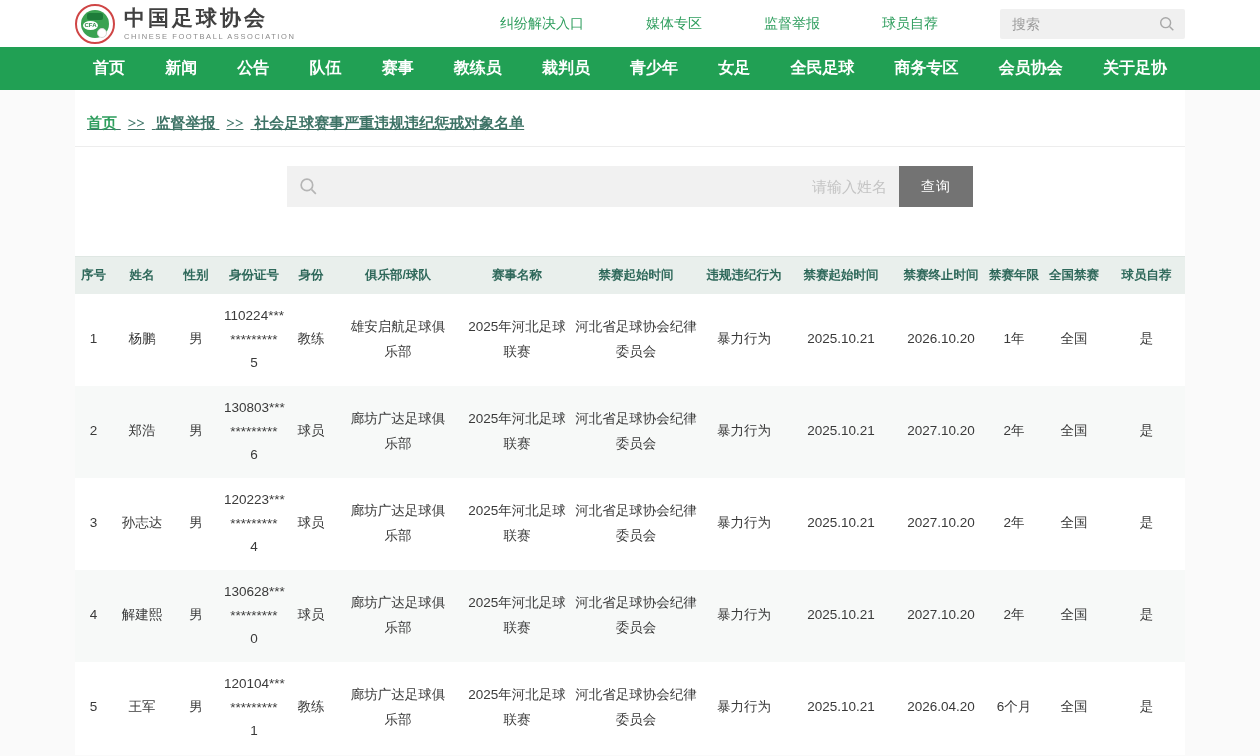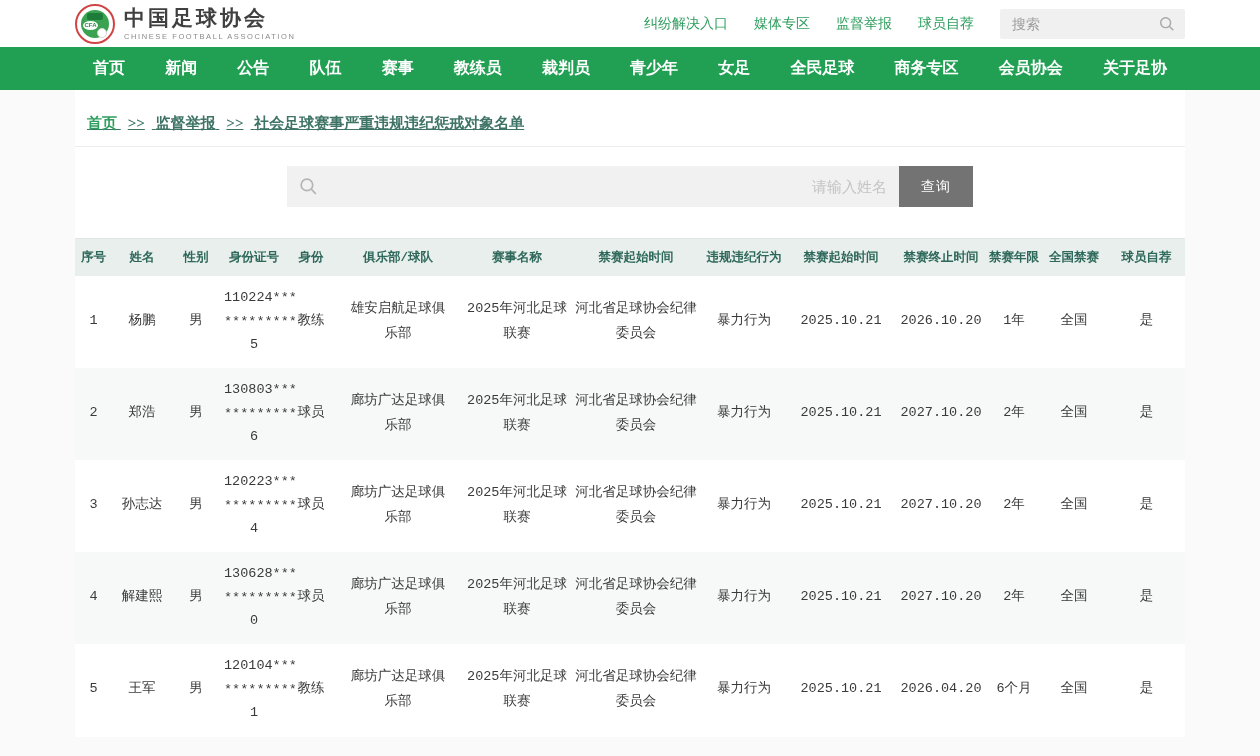--- a/index.html
+++ b/index.html
@@ -21,21 +21,21 @@
                   border-radius:50%; background:#3aa251; }
   .badge .field { position:absolute; left:10px; top:7px; width:16px; height:7px;
                   background:#1d7c3a; border-radius:2px; }
   .badge .cfa { position:absolute; left:6px; top:15px; width:15px; height:9px; background:#fff;
                 border-radius:50%; font-size:6px; line-height:9px; text-align:center;
                 color:#2c8a46; font-weight:bold; }
   .badge .ball { position:absolute; right:6px; bottom:4px; width:10px; height:10px;
                  border-radius:50%; background:#fff; border:1px solid #d8d8d8; }
   .brand-text .cn { font-size:21px; font-weight:bold; color:#404040; letter-spacing:3px; line-height:1.1; }
   .brand-text .en { font-size:7.5px; color:#8a8a8a; letter-spacing:1.6px; margin-top:2px; }
-  .top-right { display:flex; align-items:center; }
+  .top-right { display:flex; align-items:center;gap:36px; }
   .top-link { font-size:14px; color:#2f9e5e; margin-right:26px; cursor:pointer; white-space:nowrap; }
   .top-search { position:relative; width:185px; height:30px; }
   .top-search input { width:100%; height:100%; border:0; background:#f0f0f0; border-radius:2px;
                       padding:0 44px 0 12px; font-size:14px; color:#555; outline:none;
                       font-family:inherit; }
   .top-search input::placeholder { color:#9d9d9d; }
   .top-search .mag { position:absolute; right:9px; top:6px; width:18px; height:18px; cursor:pointer; }
 
   
   .mainnav { background:#21a054; width:100%; height:43px; }
@@ -56,22 +56,22 @@
   .name-search { position:relative; flex:1 1 auto; height:41px; }
   .name-search input { width:100%; height:100%; border:0; background:#f1f1f1;
                        padding:0 12px 0 40px; font-size:15px; color:#555; outline:none;
                        font-family:inherit;text-align:right; }
   .name-search input::placeholder { color:#c4c4c4; }
   .name-search .mag { position:absolute; left:11px; top:10px; width:21px; height:21px; }
   .query-btn { width:74px; height:41px; border:0; background:#737373; color:#fff;
                font-size:14px; cursor:pointer; font-family:inherit; letter-spacing:1px; }
 
   
-  table { width:1110px; margin-top:31px; border-collapse:collapse; table-layout:fixed;
-          font-family:Liberation Mono, monospace; }
+  table { width:1110px; margin-top:49px; border-collapse:collapse; table-layout:fixed;
+          font-family:Liberation Sans, sans-serif; }
   thead th { background:#e9efec; height:37px; font-size:12.5px; color:#2e685a;
              font-weight:bold; white-space:nowrap; border-top:1px solid #dfe7e3; }
   tbody td { height:92px; text-align:center; vertical-align:middle; font-size:13.5px;
              color:#3a3a3a; line-height:1.85; padding:8px 4px; }
   tbody tr:nth-child(even) { background:#f7f9f8; }
   td.wrap-narrow { padding:8px 14px; }
   td.wrap-mid { padding:8px 5px; }
   td.wrap-wide { padding:8px 2px; }
   .id-line { display:block; line-height:1.75; }
 </style>

